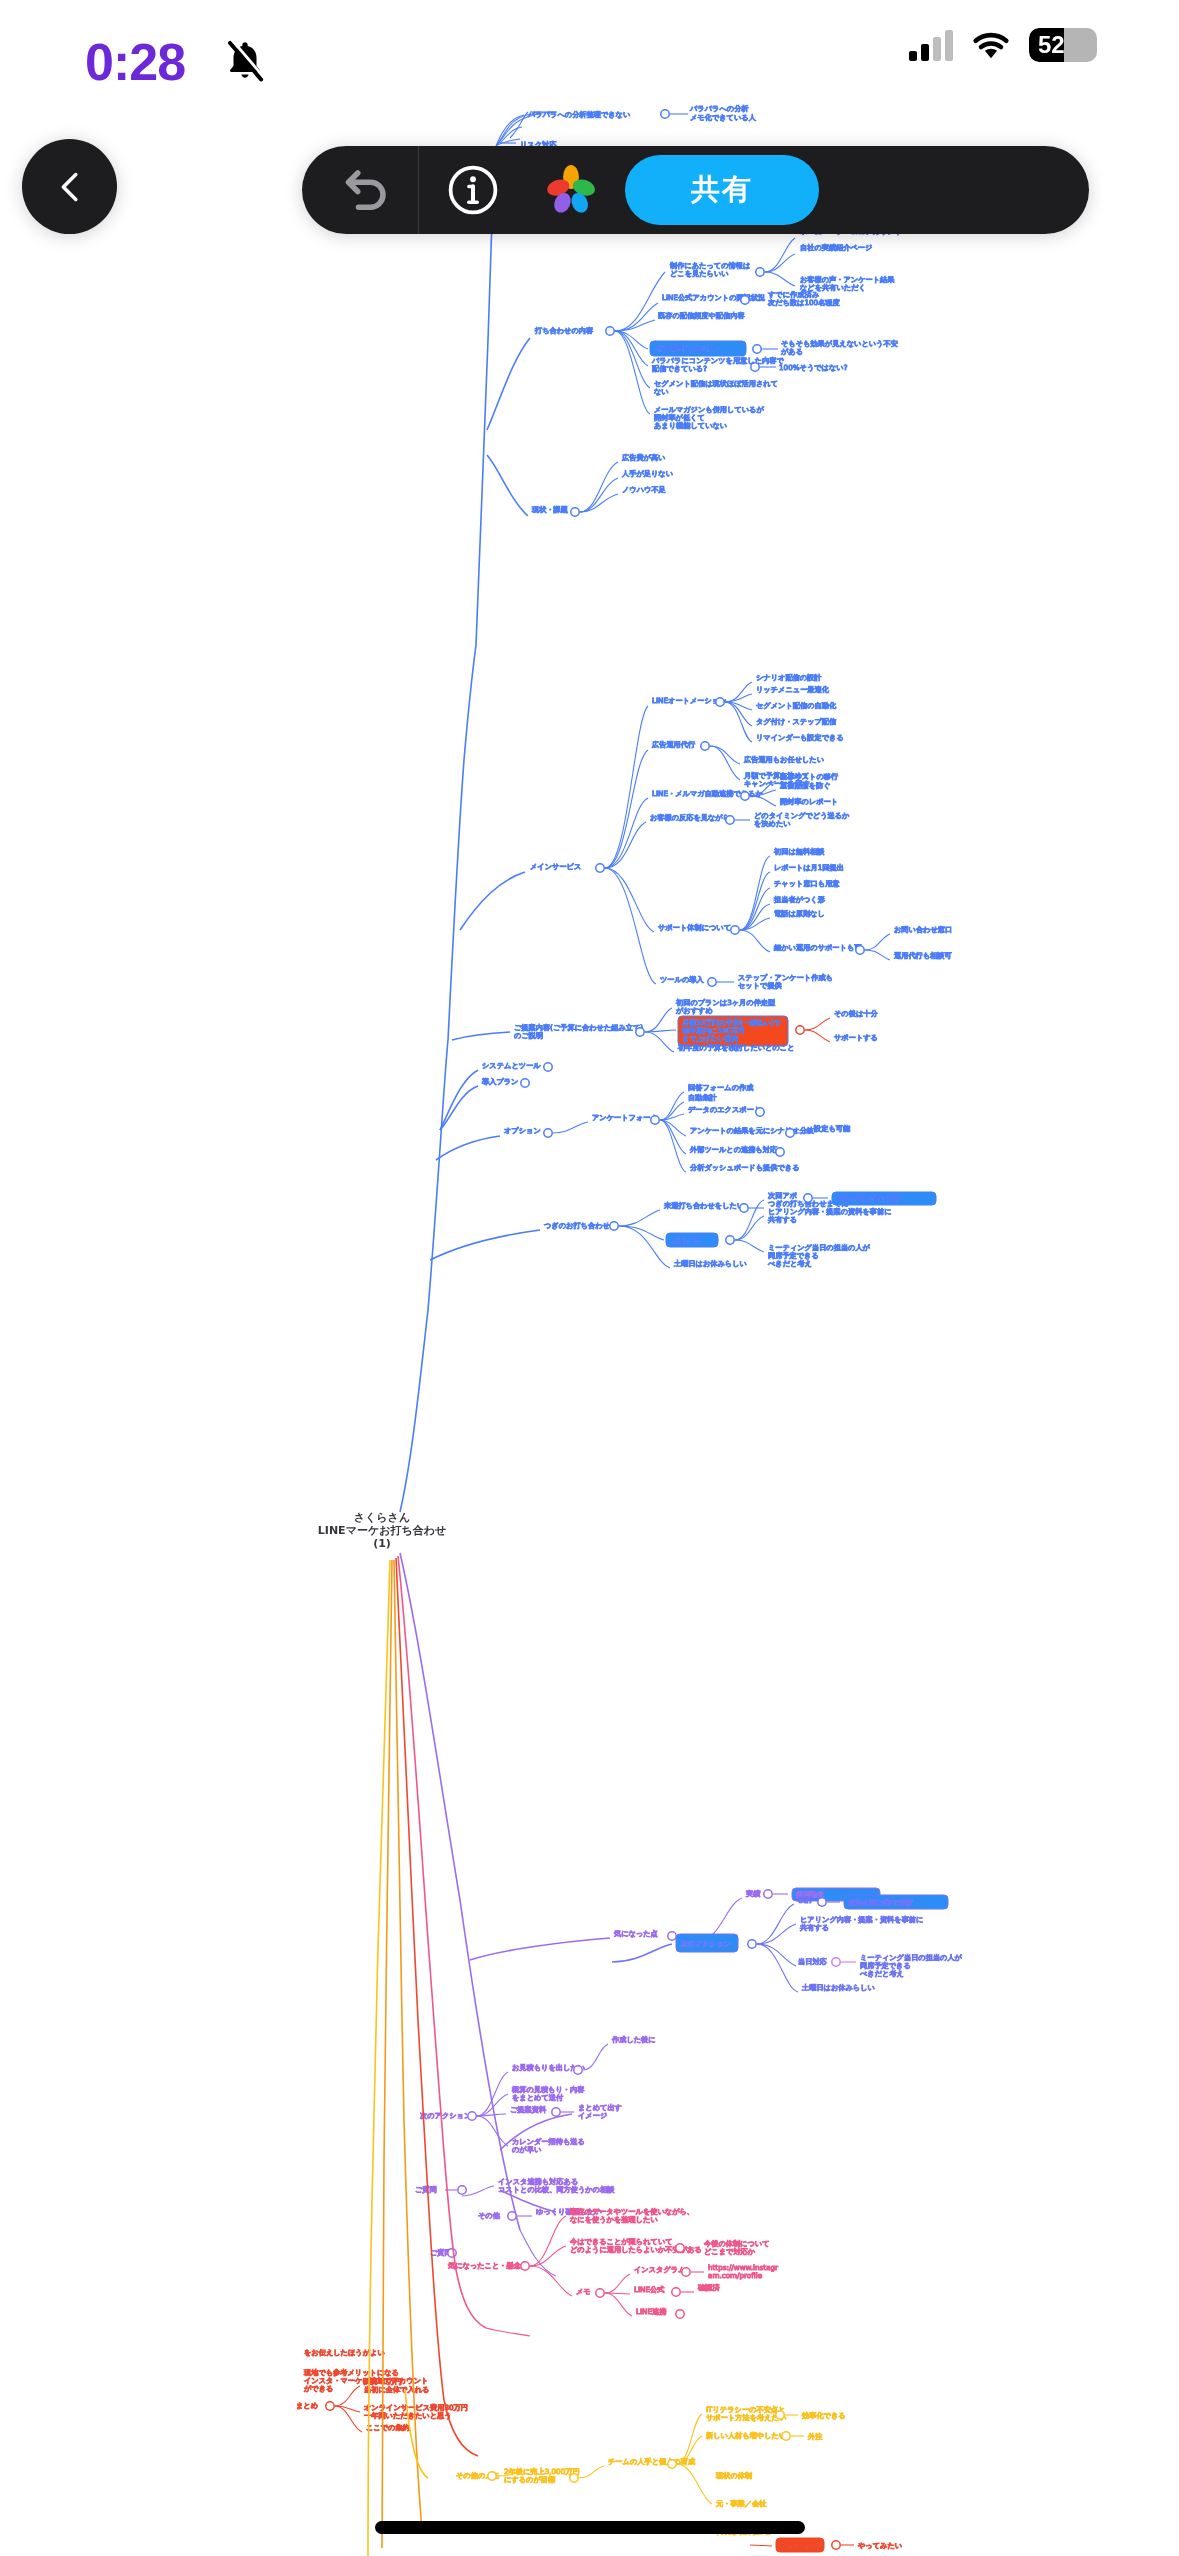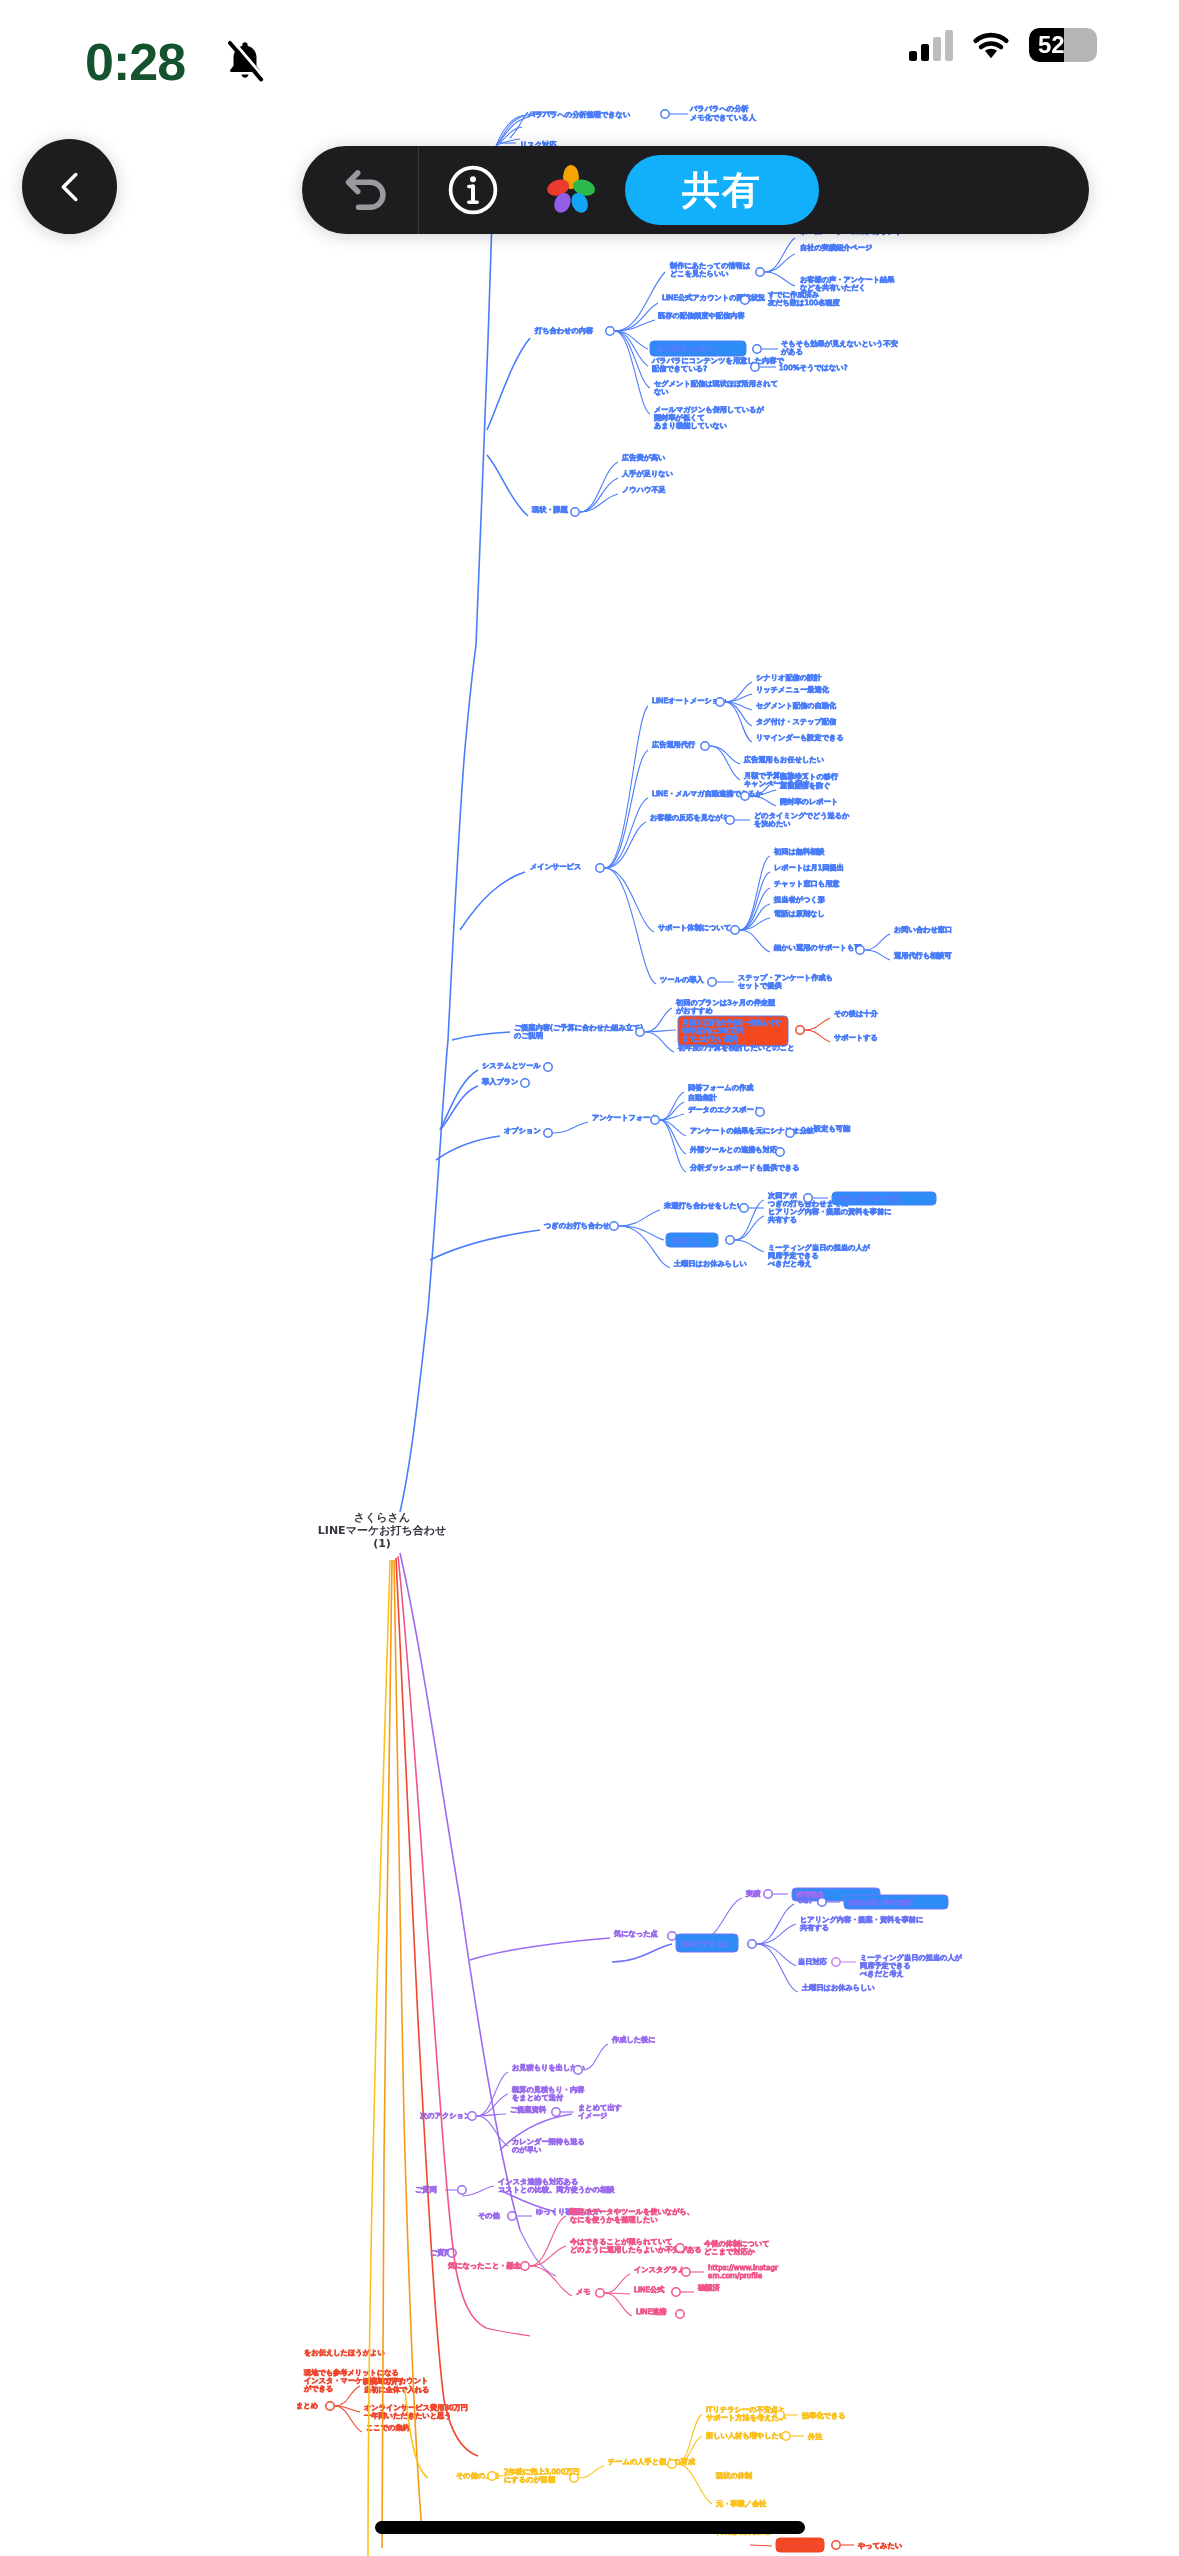--- a/index.html
+++ b/index.html
@@ -12,21 +12,21 @@
   }
   #screen { position:relative; width:1179px; height:2556px; background:#fff; overflow:hidden; }
 
   
   #statusbar{
     position:absolute; top:0; left:0; width:1179px; height:120px;
     z-index:40; pointer-events:none;
   }
   #sb-time{
     position:absolute; left:85px; top:32px;
-    font-size:52px; font-weight:700; letter-spacing:-1px; color:#14532d;
+    font-size:52px; font-weight:700; letter-spacing:-1px; color:#6d28d9;
     font-family:"Liberation Sans",sans-serif;
   }
   #sb-bell{ position:absolute; left:222px; top:36px; width:46px; height:50px; }
   #sb-right{ position:absolute; right:82px; top:28px; display:flex; align-items:center; gap:16px; }
   .bars{ display:flex; align-items:flex-end; gap:4px; height:32px; }
   .bars i{ display:block; width:8px; border-radius:2px; background:#000; }
   .bars i:nth-child(1){ height:10px; }
   .bars i:nth-child(2){ height:17px; }
   .bars i:nth-child(3){ height:24px; background:#bdbdbd; }
   .bars i:nth-child(4){ height:31px; background:#bdbdbd; }
@@ -67,21 +67,21 @@
   }
   #tb-undo{ width:94px; margin-left:18px; }
   .tb-div{ width:1px; height:88px; background:#3a3a3c; margin:0 4px; }
   #tb-info{ width:100px; }
   #tb-logo{ width:96px; }
   #tb-share{
     margin-left:6px; margin-right:14px;
     width:194px; height:70px; border-radius:35px;
     background:#12b0fb; color:#fff;
     display:flex; align-items:center; justify-content:center;
-    font-size:38px; font-weight:700; letter-spacing:2px;
+    font-size:29px; font-weight:700; letter-spacing:2px;
     border:none; cursor:pointer;
     font-family:"DejaVu Sans","Liberation Sans",sans-serif;
   }
 
   
   #canvas{
     position:absolute; left:0; top:0; width:1179px; height:2556px;
     z-index:10; background:#fff;
   }
   #canvas svg{ display:block; width:1179px; height:2556px; }

